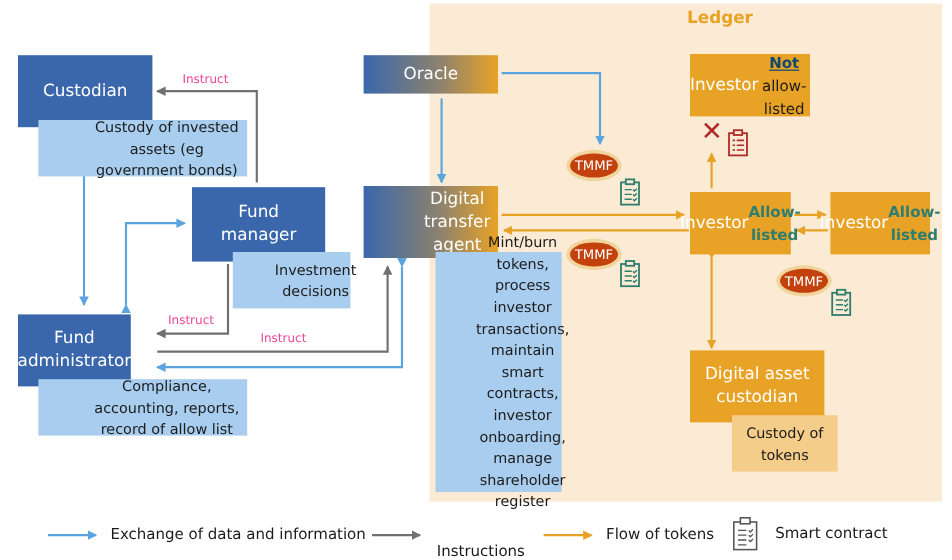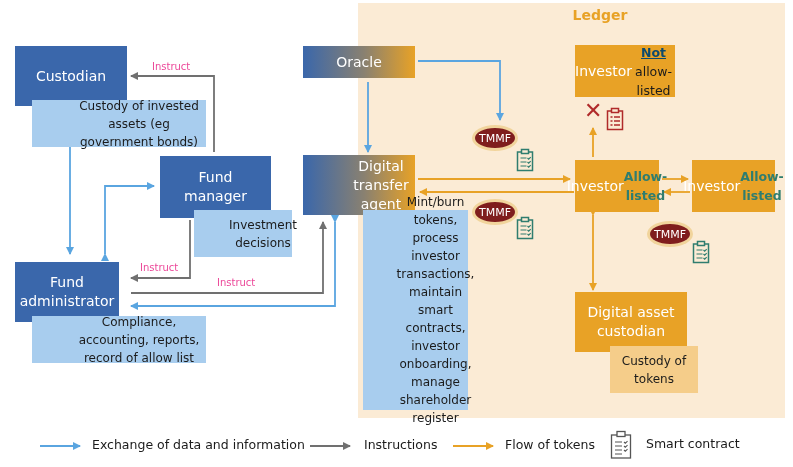--- a/index.html
+++ b/index.html
@@ -10,21 +10,21 @@
   .ledger-title { left:540px; top:7px; width:120px; text-align:center; color:#e8a226; font-weight:bold; font-size:14px; }
   .dark { background:#3a67ab; color:#ffffff; display:flex; align-items:center; justify-content:center; text-align:center; font-size:14px; line-height:19px; }
   .light { background:#a8cdee; color:#1b1b1b; display:flex; align-items:center; justify-content:center; text-align:center; font-size:12px; line-height:18px;padding-left:40px; }
   .grad { background:linear-gradient(90deg,#3a67ab 0%,#8a8170 55%,#e8a226 100%); color:#ffffff; display:flex; align-items:center; justify-content:center; text-align:center; font-size:14px; line-height:19px; }
   .orange { background:#e8a226; color:#ffffff; display:flex; flex-direction:row; align-items:center; justify-content:center; text-align:center; font-size:14px; line-height:19px; }
   .pale { background:#f5cd8a; color:#1b1b1b; display:flex; align-items:center; justify-content:center; text-align:center; font-size:12px; line-height:18px; }
   .teal { color:#2f7d6f; font-weight:bold; font-size:12.5px; }
   .not { color:#0c4a6e; font-weight:bold; text-decoration:underline; }
   .black { color:#1b1b1b; font-size:12.5px; }
   .lbl { color:#ec4899; font-size:10px; }
-  .tmmf { background:#7f1d1d; color:#ffffff; border-radius:50%; box-shadow:0 0 0 3px #f1d49c; display:flex; align-items:center; justify-content:center; font-size:11px; width:40px; height:20px; }
+  .tmmf { background:#c2410c; color:#ffffff; border-radius:50%; box-shadow:0 0 0 3px #f1d49c; display:flex; align-items:center; justify-content:center; font-size:11px; width:40px; height:20px; }
   .legend-txt { color:#1b1b1b; font-size:12.5px; }
   svg.lines { position:absolute; left:0; top:0; }
 </style>
 </head>
 <body>
 
 <div class="abs ledger"></div>
 <div class="abs ledger-title">Ledger</div>
 
 <svg class="lines" width="793" height="467">
@@ -84,21 +84,21 @@
   <span style="max-width:165px;">Custody of invested assets (eg government bonds)</span>
 </div>
 
 <div class="abs dark" style="left:160px;top:156px;width:111px;height:62px;">
   <span style="max-width:80px;">Fund manager</span>
 </div>
 <div class="abs light" style="left:194px;top:210px;width:98px;height:47px;">
   <span style="max-width:80px;">Investment decisions</span>
 </div>
 
-<div class="abs dark" style="left:15px;top:262px;width:104px;height:60px;">
+<div class="abs dark" style="left:15px;top:262px;width:94px;height:60px;">
   <span style="max-width:100px;">Fund administrator</span>
 </div>
 <div class="abs light" style="left:32px;top:316px;width:174px;height:47px;">
   <span style="max-width:170px;">Compliance, accounting, reports, record of allow list</span>
 </div>
 
 <div class="abs grad" style="left:303px;top:46px;width:112px;height:32px;">
   <span>Oracle</span>
 </div>
 
@@ -151,20 +151,20 @@
   <rect x="5.5" y="1.5" width="7" height="4" fill="#fbebd5" stroke="#2f7d6f" stroke-width="1.5"></rect>
   <path d="M4.5,10 h6 M4.5,14 h6 M4.5,18 h6 M11.5,10 l1.2,1.2 l2,-2 M11.5,14 l1.2,1.2 l2,-2 M11.5,18 l1.2,1.2 l2,-2" stroke="#2f7d6f" stroke-width="1.2" fill="none"></path>
 </svg>
 <svg class="abs" style="left:692px;top:240px;" width="18" height="24" viewBox="0 0 18 24">
   <rect x="1.5" y="4" width="15" height="18.5" fill="#fbebd5" stroke="#2f7d6f" stroke-width="1.5"></rect>
   <rect x="5.5" y="1.5" width="7" height="4" fill="#fbebd5" stroke="#2f7d6f" stroke-width="1.5"></rect>
   <path d="M4.5,10 h6 M4.5,14 h6 M4.5,18 h6 M11.5,10 l1.2,1.2 l2,-2 M11.5,14 l1.2,1.2 l2,-2 M11.5,18 l1.2,1.2 l2,-2" stroke="#2f7d6f" stroke-width="1.2" fill="none"></path>
 </svg>
 
 <div class="abs legend-txt" style="left:92px;top:437px;">Exchange of data and information</div>
-<div class="abs legend-txt" style="left:364px;top:437px;">Instructions</div>
+<div class="abs legend-txt" style="left:364px;top:451px;">Instructions</div>
 <div class="abs legend-txt" style="left:505px;top:437px;">Flow of tokens</div>
 <svg class="abs" style="left:610px;top:430px;" width="22" height="30" viewBox="0 0 22 30">
   <rect x="1.5" y="5" width="19" height="23" fill="#ffffff" stroke="#555555" stroke-width="1.3"></rect>
   <rect x="7" y="1.5" width="8" height="5" fill="#ffffff" stroke="#555555" stroke-width="1.3"></rect>
   <path d="M5,12 h7 M5,16 h7 M5,20 h7 M5,24 h7 M14,12 l1.3,1.3 l2.2,-2.2 M14,16 l1.3,1.3 l2.2,-2.2 M14,20 l1.3,1.3 l2.2,-2.2" stroke="#555555" stroke-width="1.1" fill="none"></path>
 </svg>
 <div class="abs legend-txt" style="left:646px;top:436px;">Smart contract</div>
 
 </body></html>

